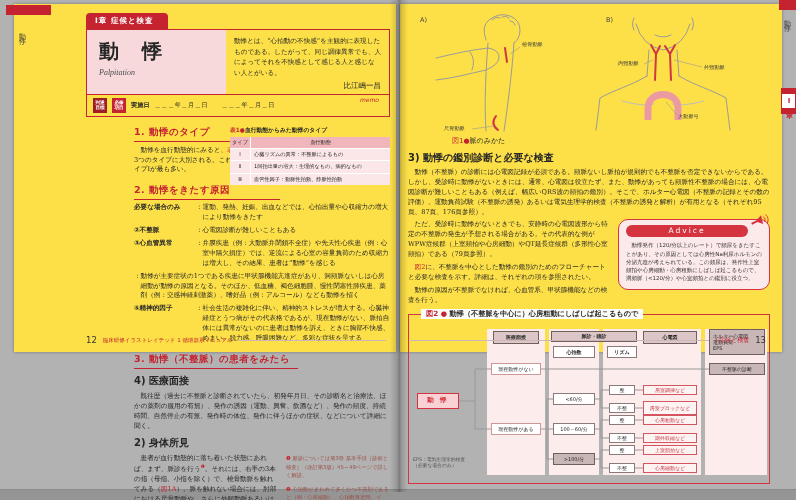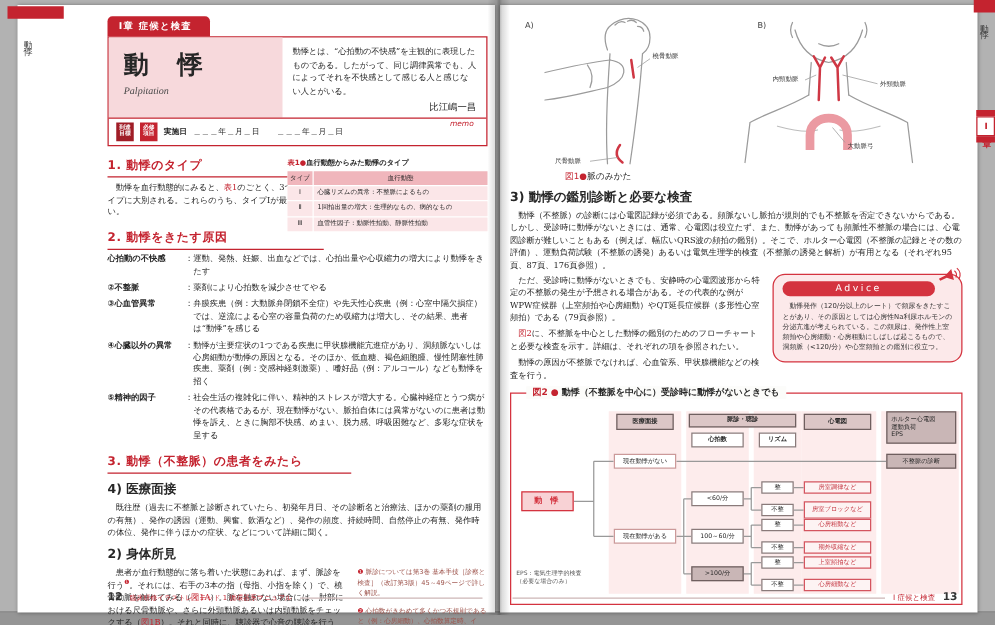--- a/index.html
+++ b/index.html
@@ -4,21 +4,21 @@
 <style>
   :root{
     --red:#c4232f; --red2:#d4333f; --pink:#f7d9dc; --pinklite:#fbe6e8;
     --band:#fdecec; --hdrbox:#dcc6c6; --darkbox:#c9b6b6; --ink:#262626;
   }
   *{margin:0;padding:0;box-sizing:border-box;}
   html,body{width:796px;height:500px;overflow:hidden;}
   body{background:#b2b2b2;font-family:"DejaVu Sans","Liberation Sans",sans-serif;color:var(--ink);position:relative;}
   .scan{position:absolute;inset:0;}
   .bottom-band{position:absolute;left:0;right:0;bottom:0;height:11px;background:#959595;border-top:1px solid #8a8a8a;}
-  .page{position:absolute;top:4px;height:486px;background:#ffffff;box-shadow:0 0 3px rgba(0,0,0,.35);}
+  .page{position:absolute;top:4px;height:348px;background:#fde047;box-shadow:0 0 3px rgba(0,0,0,.35);}
   .page-left{left:14px;width:382px;padding:4px 6px 20px 72px;}
   .page-right{left:400px;width:382px;padding:4px 12px 20px 8px;}
   .gutter{position:absolute;top:0;left:390px;width:18px;height:492px;z-index:5;
     background:linear-gradient(to right,rgba(0,0,0,0),rgba(0,0,0,.16) 40%,rgba(0,0,0,.30) 52%,rgba(0,0,0,.14) 65%,rgba(0,0,0,0));}
   .corner-red{position:absolute;background:var(--red);z-index:6;}
   .corner-red.tl{left:6px;top:5px;width:45px;height:10px;}
   .corner-red.tr{right:0;top:0;width:17px;height:10px;}
   .vlabel{position:absolute;z-index:6;font-size:7px;color:#3a3a3a;writing-mode:vertical-rl;text-orientation:upright;letter-spacing:5px;}
   .vlabel.vleft{left:17px;top:27px;}
   .vlabel.vright{right:4px;top:14px;}
@@ -37,21 +37,21 @@
   .title-right{width:54%;padding:6px 8px 3px 8px;}
   .intro{font-size:6.6px;line-height:1.6;font-family:"DejaVu Serif","Liberation Serif",serif;}
   .author{text-align:right;font-size:7.5px;margin-top:3px;font-family:"DejaVu Serif","Liberation Serif",serif;}
   .title-bottom{border-top:1.6px solid var(--red);display:flex;align-items:center;gap:5px;padding:3px 6px;position:relative;}
   .badge{color:#fff;font-size:4.6px;line-height:1.25;width:14px;text-align:center;padding:1.5px 1px;font-weight:bold;}
   .badge1{background:#a01d27;}
   .badge2{background:var(--red);}
   .datelabel{font-size:6.2px;font-weight:bold;}
   .dateline{font-size:6.2px;letter-spacing:.5px;}
   .memo{position:absolute;right:10px;top:1px;color:var(--red);font-size:6px;font-style:italic;}
-  .sec{margin-top:9px;position:relative;}
+  .sec{margin-top:9px;position:relative;margin-left:48px;}
   .sec-h{color:var(--red);font-size:9.5px;font-weight:bold;border-bottom:1.1px solid var(--red);
     padding-bottom:2px;width:57%;letter-spacing:.5px;}
   .sec-h.w62{width:64%;}
   .body{font-size:6.6px;line-height:1.5;font-family:"DejaVu Serif","Liberation Serif",serif;margin-top:4px;}
   .w55{width:55%;}
   .red{color:var(--red);}
   .sup{vertical-align:super;font-size:4.6px;}
   .table1{position:absolute;right:0;top:0;width:160px;}
   .tcap{font-size:5.8px;font-weight:bold;margin-bottom:2px;}
   .tgrid{display:grid;grid-template-columns:20px 1fr;gap:1px;background:#fff;}
@@ -63,21 +63,21 @@
   .csep{flex:none;font-size:6.6px;line-height:1.5;}
   .cdesc{flex:1;font-size:6.6px;line-height:1.5;font-family:"DejaVu Serif","Liberation Serif",serif;}
   .sub-h{font-size:10px;font-weight:bold;margin-top:5px;}
   .s3row{display:flex;gap:8px;}
   .s3main{flex:1;}
   .notes{width:104px;flex:none;padding-top:4px;}
   .note{font-size:5.3px;line-height:1.55;color:#9c5149;margin-bottom:6px;}
   .footer{position:absolute;bottom:7px;display:flex;align-items:center;gap:6px;}
   .footer.fl{left:72px;right:10px;}
   .footer.fr{left:10px;right:16px;}
-  .pno{font-size:8.5px;font-weight:bold;color:#333;}
+  .pno{font-size:8.5px;font-weight:normal;color:#333;}
   .series{font-size:5.5px;color:var(--red);}
   .chap{font-size:6px;color:var(--red);}
   .fline{flex:1;height:1px;background:#cdb6b6;}
   
   .fig1{position:relative;height:126px;}
   .figlab{position:absolute;font-size:6.5px;color:#444;}
   .anat{position:absolute;font-size:5.2px;color:#3a3a3a;}
   .figcap{font-size:7px;font-weight:normal;margin:2px 0 4px 44px;}
   .rsec{margin-top:4px;}
   .rsec .body{margin-top:3px;}
@@ -155,36 +155,35 @@
           <div class="tc">1回拍出量の増大：生理的なもの、病的なもの</div>
           <div class="tc c">Ⅲ</div>
           <div class="tc">血管性因子：動脈性拍動、静脈性拍動</div>
         </div>
       </div>
     </div>
 
     <div class="sec">
       <h3 class="sec-h">2. 動悸をきたす原因</h3>
       <div class="cause">
-        <span class="clabel">心拍動の不快感</span>
+        <span class="clabel">必要な場合のみ</span>
           <span class="csep">：</span>
         <span class="cdesc">運動、発熱、妊娠、出血などでは、心拍出量や心収縮力の増大により動悸をきたす</span>
       </div>
       <div class="cause">
         <span class="clabel">②不整脈</span>
           <span class="csep">：</span>
-        <span class="cdesc">薬剤により心拍数を減少させてやる</span>
+        <span class="cdesc">心電図診断が難しいこともある</span>
       </div>
       <div class="cause">
         <span class="clabel">③心血管異常</span>
           <span class="csep">：</span>
         <span class="cdesc">弁膜疾患（例：大動脈弁閉鎖不全症）や先天性心疾患（例：心室中隔欠損症）では、逆流による心室の容量負荷のため収縮力は増大し、その結果、患者は“動悸”を感じる</span>
       </div>
       <div class="cause">
-        <span class="clabel">④心臓以外の異常</span>
           <span class="csep">：</span>
         <span class="cdesc">動悸が主要症状の1つである疾患に甲状腺機能亢進症があり、洞頻脈ないしは心房細動が動悸の原因となる。そのほか、低血糖、褐色細胞腫、慢性閉塞性肺疾患、薬剤（例：交感神経刺激薬）、嗜好品（例：アルコール）なども動悸を招く</span>
       </div>
       <div class="cause">
         <span class="clabel">⑤精神的因子</span>
           <span class="csep">：</span>
         <span class="cdesc">社会生活の複雑化に伴い、精神的ストレスが増大する。心臓神経症とうつ病がその代表格であるが、現在動悸がない、脈拍自体には異常がないのに患者は動悸を訴え、ときに胸部不快感、めまい、脱力感、呼吸困難など、多彩な症状を呈する</span>
       </div>
     </div>
 
@@ -264,21 +263,21 @@
         </svg>
         <div class="advice-pill">Advice</div>
         <p class="advice-body">　動悸発作（120/分以上のレート）で頻尿をきたすことがあり、その原因としては心房性Na利尿ホルモンの分泌亢進が考えられている。この頻尿は、発作性上室頻拍や心房細動・心房粗動にしばしば起こるもので、洞頻脈（&lt;120/分）や心室頻拍との鑑別に役立つ。</p>
       </div>
       <p class="body"><span>　ただ、受診時に動悸がないときでも、安静時の心電図波形から特定の不整脈の発生が予想される場合がある。その代表的な例がWPW症候群（上室頻拍や心房細動）やQT延長症候群（多形性心室頻拍）である（79頁参照）。</span></p>
       <p class="body"><span>　</span><span class="red">図2</span><span>に、不整脈を中心とした動悸の鑑別のためのフローチャートと必要な検査を示す。詳細は、それぞれの項を参照されたい。</span></p>
       <p class="body">　動悸の原因が不整脈でなければ、心血管系、甲状腺機能などの検査を行う。</p>
     </div>
 
     <div class="fc">
-      <div class="fc-title"><span class="red">図2 ● </span><span>動悸（不整脈を中心に）受診時に動悸がないときでも</span></div>
+      <div class="fc-title"><span class="red">図2 ● </span><span>動悸（不整脈を中心に）心房粗動にしばしば起こるもので</span></div>
       <div class="fc-body">
         <div class="band" style="left:76px;width:58px"></div>
         <div class="band" style="left:138px;width:50px"></div>
         <div class="band" style="left:192px;width:38px"></div>
         <div class="band" style="left:230px;width:60px"></div>
         <div class="band" style="left:294px;width:62px"></div>
         <svg class="fc-lines" width="358" height="158" viewBox="0 0 358 158">
           <path d="M48,78 H64 M64,46 V106 M64,46 H80 M64,106 H80 M130,46 H298 M130,106 H136 M136,76 V136 M136,76 H142 M136,106 H142 M136,136 H142 M184,76 H190 M190,67 V85 M190,67 H198 M190,85 H198 M184,106 H190 M190,97 V115 M190,97 H198 M190,115 H198 M184,136 H190 M190,127 V145 M190,127 H198 M190,145 H198 M224,67 H232 M224,85 H232 M224,97 H232 M224,115 H232 M224,127 H232 M224,145 H232" fill="none" stroke="#999" stroke-width="1"></path>
         </svg>
         <div class="nbox nb-hdr" style="left:82px;top:8px;width:46px;height:13px">医療面接</div>

